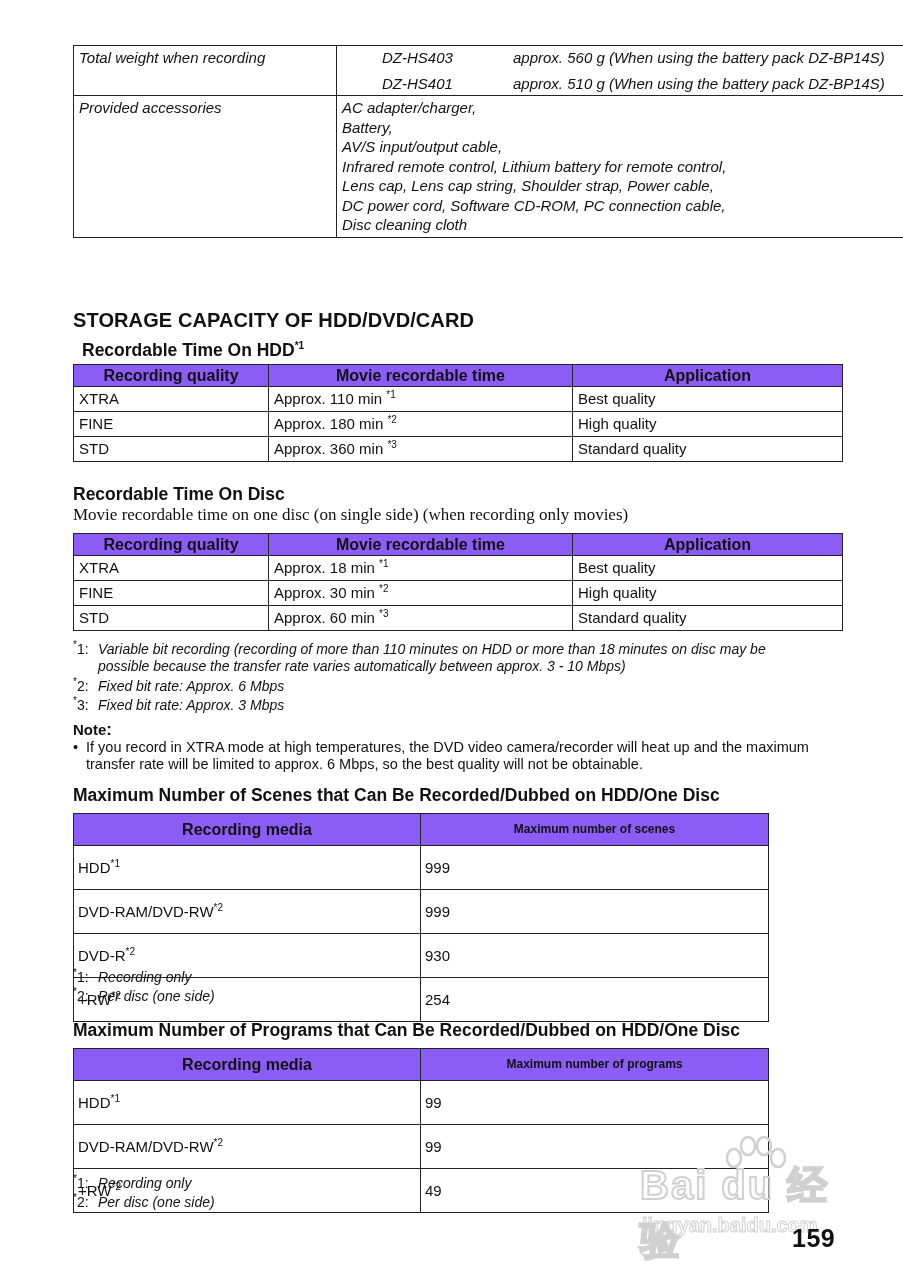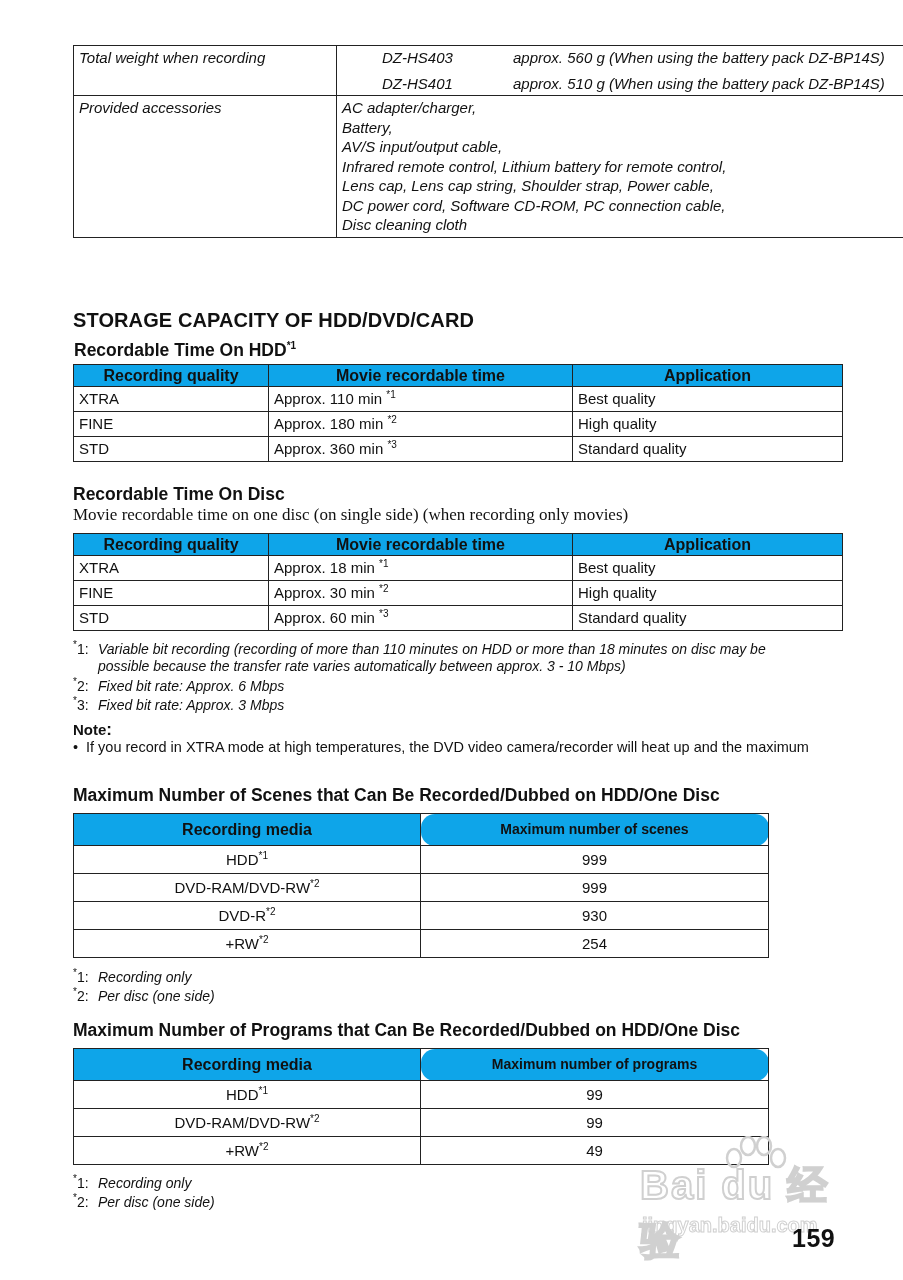--- a/index.html
+++ b/index.html
@@ -1,21 +1,21 @@
 <!DOCTYPE html>
 <html><head>
 <meta charset="utf-8">
 <style>
   html, body { margin: 0; padding: 0; background: #ffffff; }
   body { width: 903px; height: 1280px; position: relative; overflow: hidden;
          font-family: "Liberation Sans", "DejaVu Sans", sans-serif; color: #111; }
   .abs { position: absolute; }
   table { border-collapse: collapse; }
   td, th { border: 1px solid #222; font-size: 15px; line-height: 19px; vertical-align: top; }
-  th { background: #0ea5e9; font-weight: bold; font-size: 16px; text-align: center; padding: 1px 4px; }
+  th { background: #8b5cf6; font-weight: bold; font-size: 16px; text-align: center; padding: 1px 4px; }
   sup { font-size: 10px; line-height: 0; vertical-align: super; }
   
   #spec { left: 73px; top: 45px; width: 892px; font-style: italic; }
   #spec td { padding: 2px 5px; font-size: 15px; line-height: 19.5px; }
   #spec td.lbl { width: 252px; }
   .wrow { display: flex; margin-bottom: 6px; margin-left: 40px; }
   .wrow .model { width: 131px; flex: none; }
   .wrow .val { flex: 1; }
   h1 { position: absolute; left: 73px; top: 309px; margin: 0; font-size: 20px; font-weight: bold; letter-spacing: 0.1px; }
   h2 { position: absolute; margin: 0; font-size: 17.5px; font-weight: bold; }
@@ -27,22 +27,22 @@
   .fn { position: absolute; left: 73px; font-size: 14px; line-height: 17px; }
   .fn .k { display: inline-block; width: 25px; font-style: normal; }
   .fn i { font-style: italic; margin-top: 24px; }
   .fn .indent { padding-left: 25px; }
   .note-title { position: absolute; left: 73px; top: 720px; font-size: 15px; font-weight: bold; }
   .note-body { position: absolute; left: 73px; top: 739px; width: 780px; font-size: 14.5px; line-height: 17px; }
   .note-body .bullet { display: inline-block; width: 13px; }
   .note-body .cont { padding-left: 13px; }
   .mt { left: 73px; width: 696px; }
   .mt th { height: 29px; vertical-align: middle; }
-  .mt th.small { font-size: 14px; border-radius: 14px; }
-  .mt td { text-align: center; vertical-align: middle; height: 27px; padding: 0 4px; }
+  .mt th.small { font-size: 12px; }
+  .mt td { vertical-align: middle; height: 27px; padding: 8px 4px; }
   .mt col.c1 { width: 347px; }
   .pagenum { position: absolute; left: 792px; top: 1224px; font-size: 25px; font-weight: bold; letter-spacing: 0.5px; }
   .watermark { position: absolute; left: 640px; top: 1140px; width: 230px; height: 110px; color: #dcdcdc; font-weight: bold; pointer-events: none; }
   .watermark .wm1 { position: absolute; left: 0; top: 18px; font-size: 40px; letter-spacing: 2px; color: transparent; -webkit-text-stroke: 2px #d0d0d0; }
   .watermark .wm2 { position: absolute; left: 2px; top: 74px; font-size: 20px; color: transparent; -webkit-text-stroke: 1px #d0d0d0; }
   .watermark .paw { position: absolute; left: 80px; top: -4px; width: 70px; height: 45px; }
 </style>
 </head>
 <body>
 
@@ -71,21 +71,21 @@
       <div>Lens cap, Lens cap string, Shoulder strap, Power cable,</div>
       <div>DC power cord, Software CD-ROM, PC connection cable,</div>
       <div>Disc cleaning cloth</div>
     </td>
   </tr>
 </tbody>
   </table>
 
 <h1>STORAGE CAPACITY OF HDD/DVD/CARD</h1>
 
-<h2 style="left:74px; top:340px;"><span>Recordable Time On HDD</span><sup>*1</sup></h2>
+<h2 style="left:82px; top:340px;"><span>Recordable Time On HDD</span><sup>*1</sup></h2>
 <table class="abs rt" style="top:364px;">
   <colgroup>
       <col class="c1">
       <col class="c2">
       <col>
     </colgroup>
   <tbody>
       <tr>
     <th>Recording quality</th>
     <th>Movie recordable time</th>
@@ -148,20 +148,21 @@
 <div class="fn" style="top:678px;">
   <span class="k"><sup>*</sup><span>2:</span></span><i>Fixed bit rate: Approx. 6 Mbps</i>
 </div>
 <div class="fn" style="top:697px;">
   <span class="k"><sup>*</sup><span>3:</span></span><i>Fixed bit rate: Approx. 3 Mbps</i>
 </div>
 
 <div class="note-title"><span>Note</span><span style="font-size:17px;">:</span></div>
 <div class="note-body">
   <div><span class="bullet">•</span><span>If you record in XTRA mode at high temperatures, the DVD video camera/recorder will heat up and the maximum</span></div>
+  <div class="cont">transfer rate will be limited to approx. 6 Mbps, so the best quality will not be obtainable.</div>
 </div>
 
 <h2 style="left:73px; top:785px;">Maximum Number of Scenes that Can Be Recorded/Dubbed on HDD/One Disc</h2>
 <table class="abs mt" style="top:813px;">
   <colgroup>
       <col class="c1">
       <col>
     </colgroup>
   <tbody>
       <tr>

